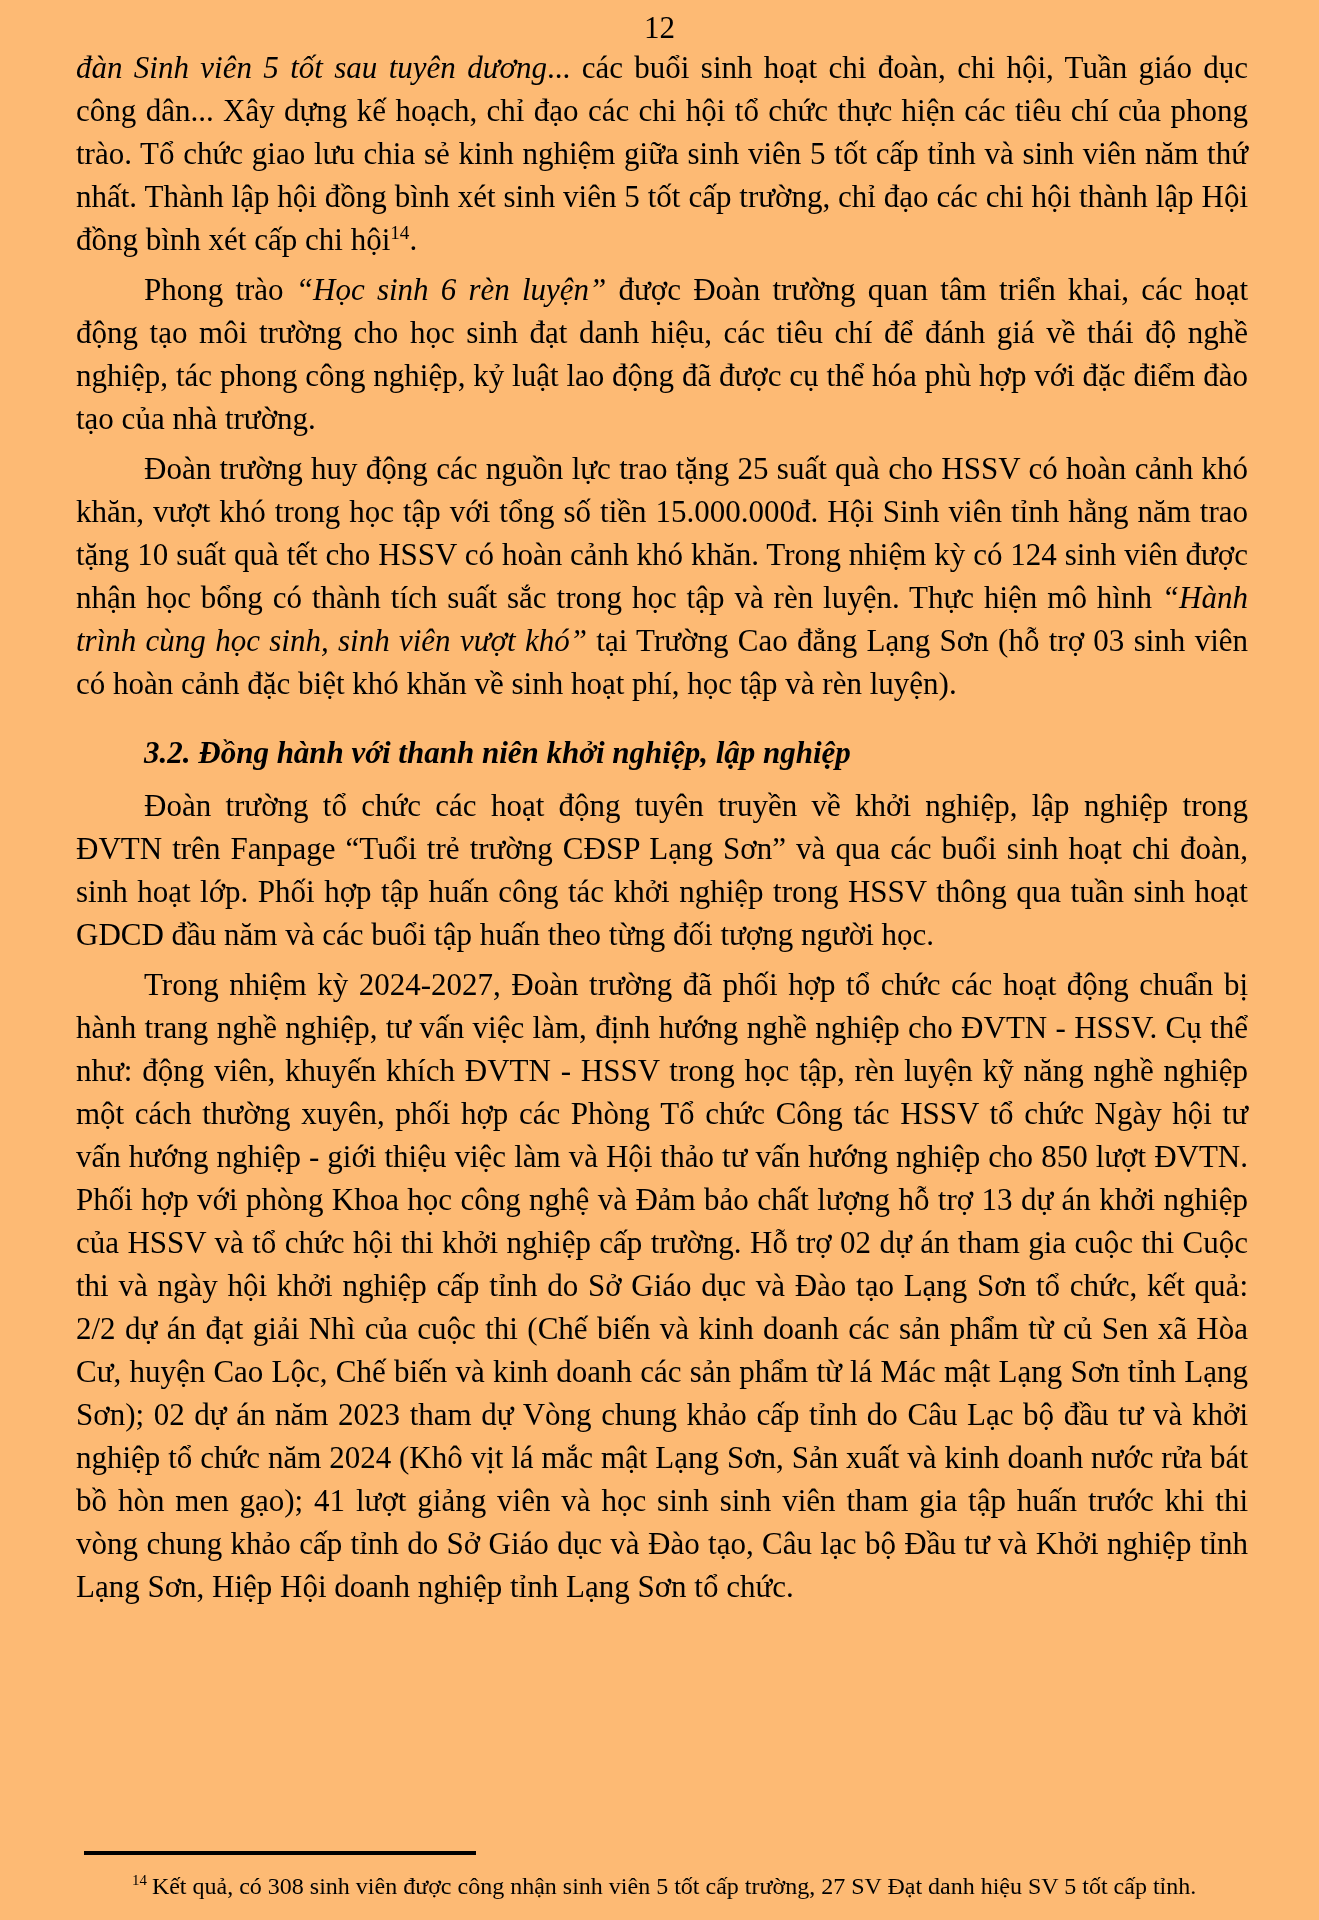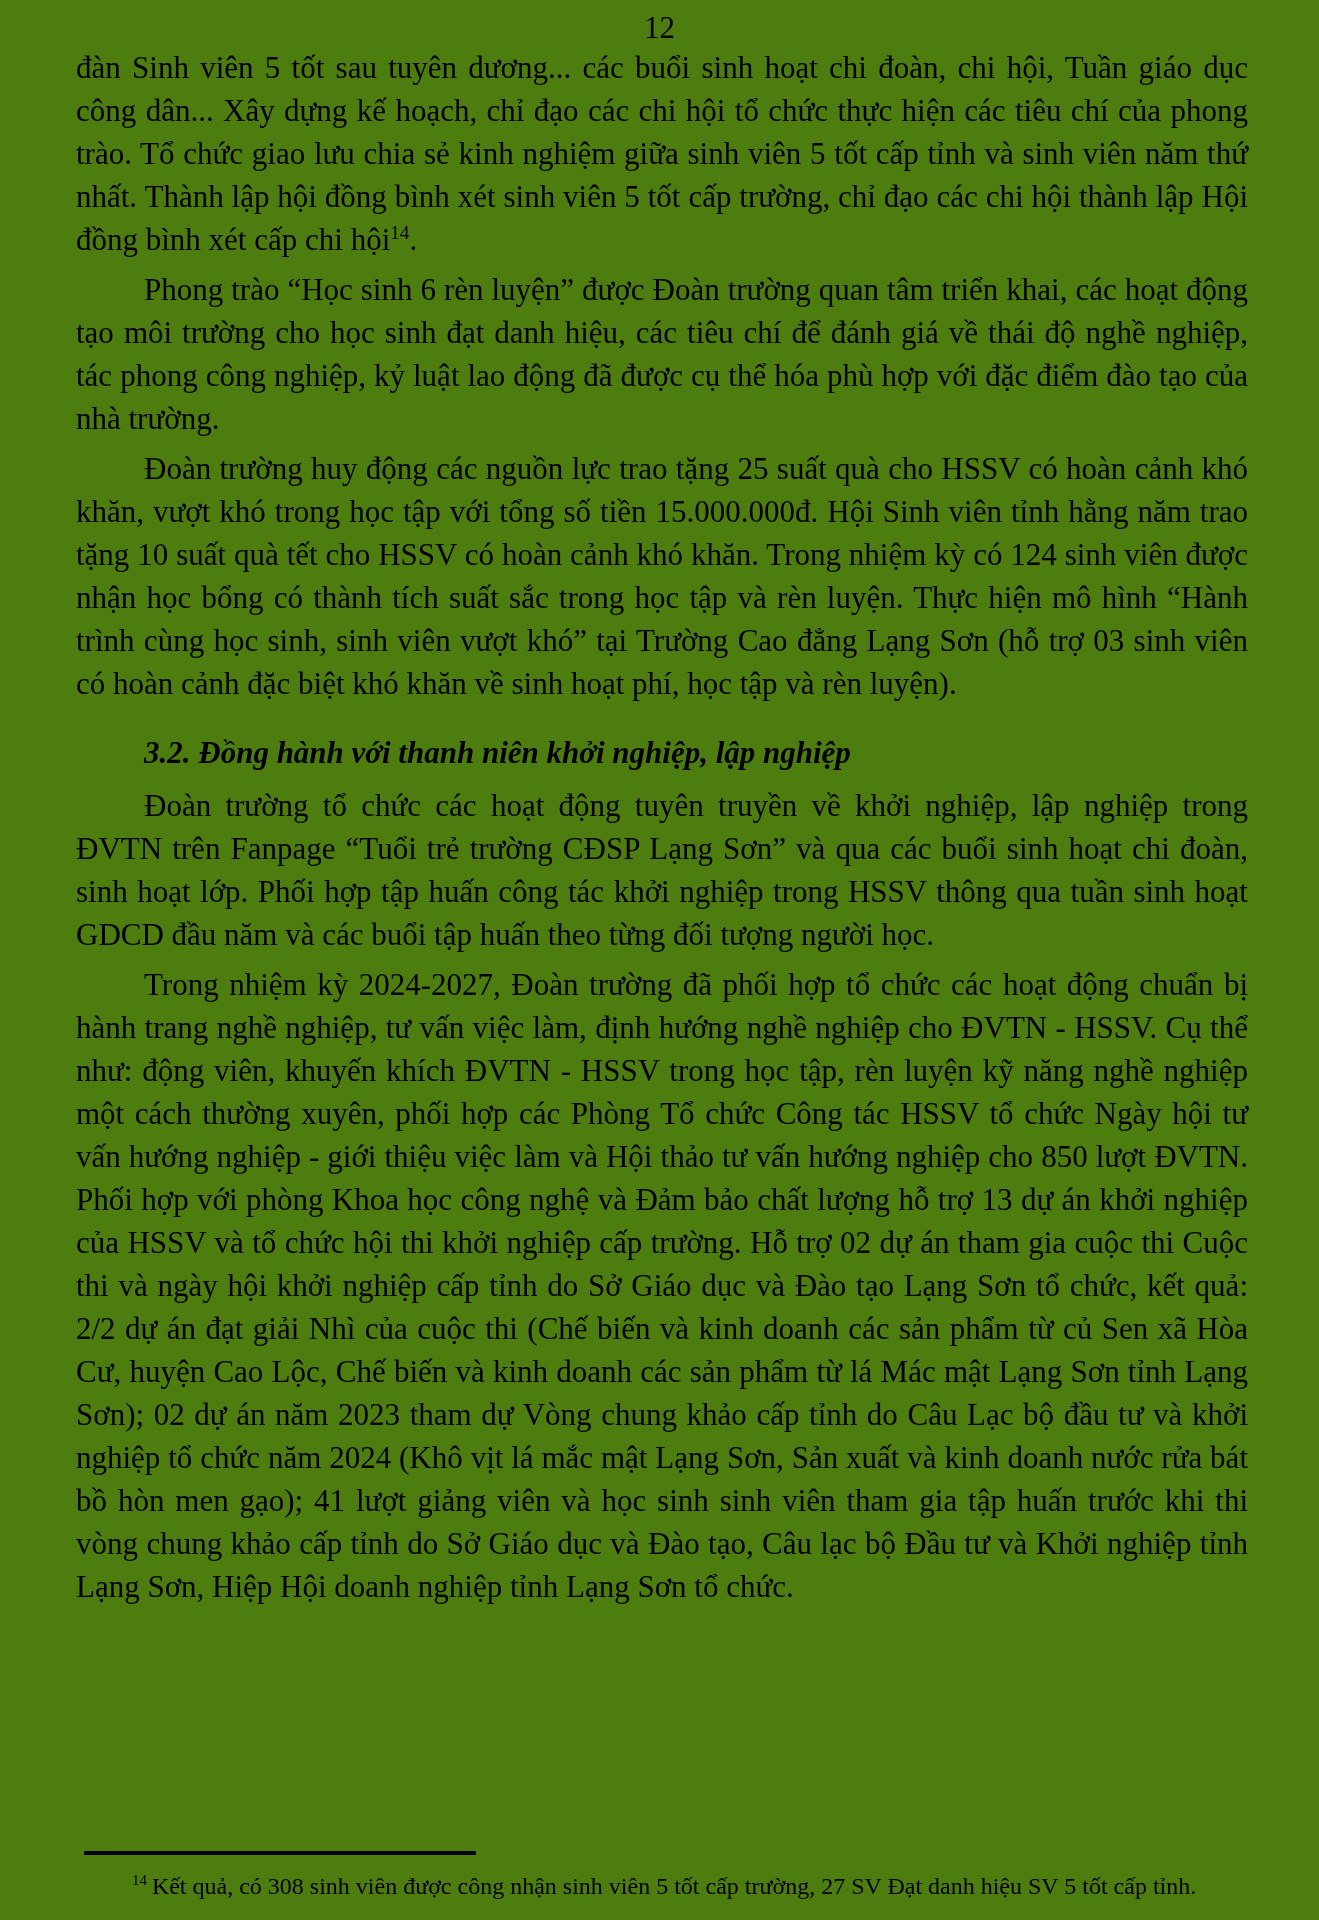--- a/index.html
+++ b/index.html
@@ -4,21 +4,21 @@
 <style>
   html, body {
     margin: 0;
     padding: 0;
     background: #ffffff;
   }
   .page {
     position: relative;
     width: 1319px;
     height: 1920px;
-    background: #4d7c0f;
+    background: #fdba74;
     color: #000000;
     font-family: "Liberation Serif", "DejaVu Serif", serif;
     overflow: hidden;
   }
   .page-number {
     position: absolute;
     top: 8px;
     left: 0;
     width: 100%;
     text-align: center;
@@ -40,20 +40,21 @@
   .content p.indent {
     text-indent: 68px;
   }
   .content p.heading {
     font-weight: bold;
     font-style: italic;
     margin: 26px 0 10px 0;
     text-align: left;
   }
   .content .i {
+    font-style: italic;
   }
   .content sup, .footnote-text sup {
     font-size: 0.62em;
     line-height: 0;
     vertical-align: super;
     margin-top: 20px;
   }
   .footnote-area {
     position: absolute;
     left: 84px;

